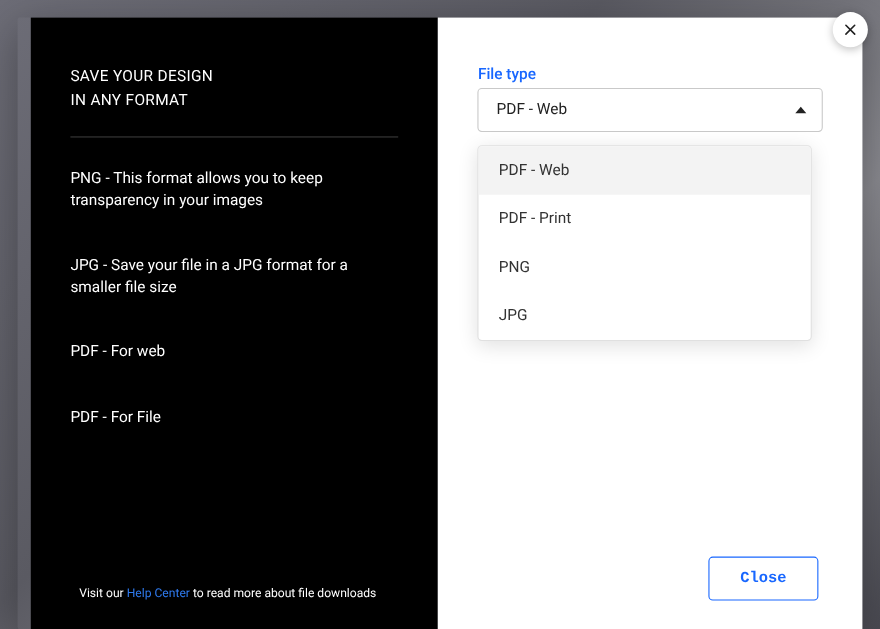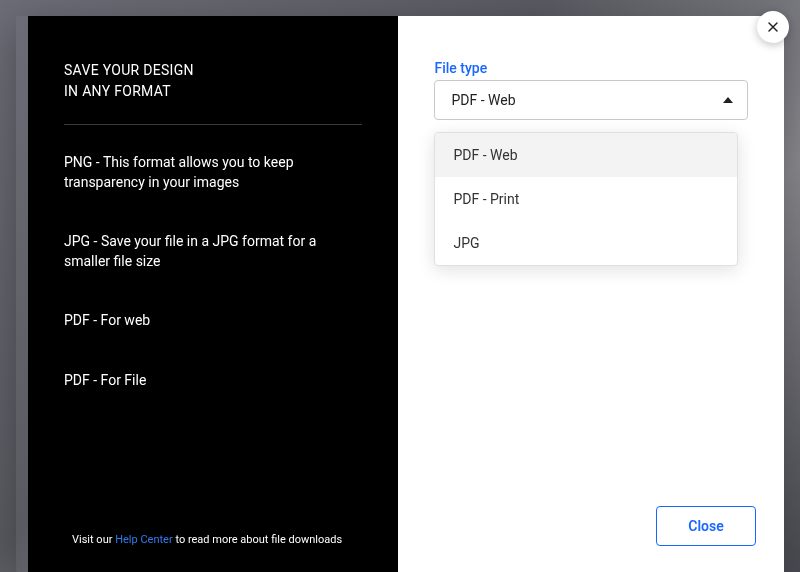--- a/index.html
+++ b/index.html
@@ -143,23 +143,24 @@
       font-size: 14px;
       color: #333;
       cursor: pointer;
     }
     .dropdown-item.selected {
       background: #f3f3f3;
     }
     .button-row {
       position: absolute;
       bottom: 26px;
-      right: 28px;
+      right: 40px;
       display: flex;
       gap: 20px;
+      font-family: Liberation Mono, monospace;
     }
     .btn {
       height: 40px;
       padding: 0 26px;
       border-radius: 4px;
       font-size: 14px;
       font-weight: 600;
       cursor: pointer;
       display: flex;
       align-items: center;
@@ -210,20 +211,21 @@
     <div class="right-panel">
       <div class="field-label">File type</div>
       <div class="select-box">
         <span>PDF - Web</span>
         <span class="caret-up"></span>
       </div>
 
       <div class="dropdown">
         <div class="dropdown-item selected">PDF - Web</div>
         <div class="dropdown-item">PDF - Print</div>
+        <div class="dropdown-item">PNG</div>
         <div class="dropdown-item">JPG</div>
       </div>
 
       <div class="button-row">
         <div class="btn btn-outline">Close</div>
       </div>
     </div>
 
   </div>
 </div>

